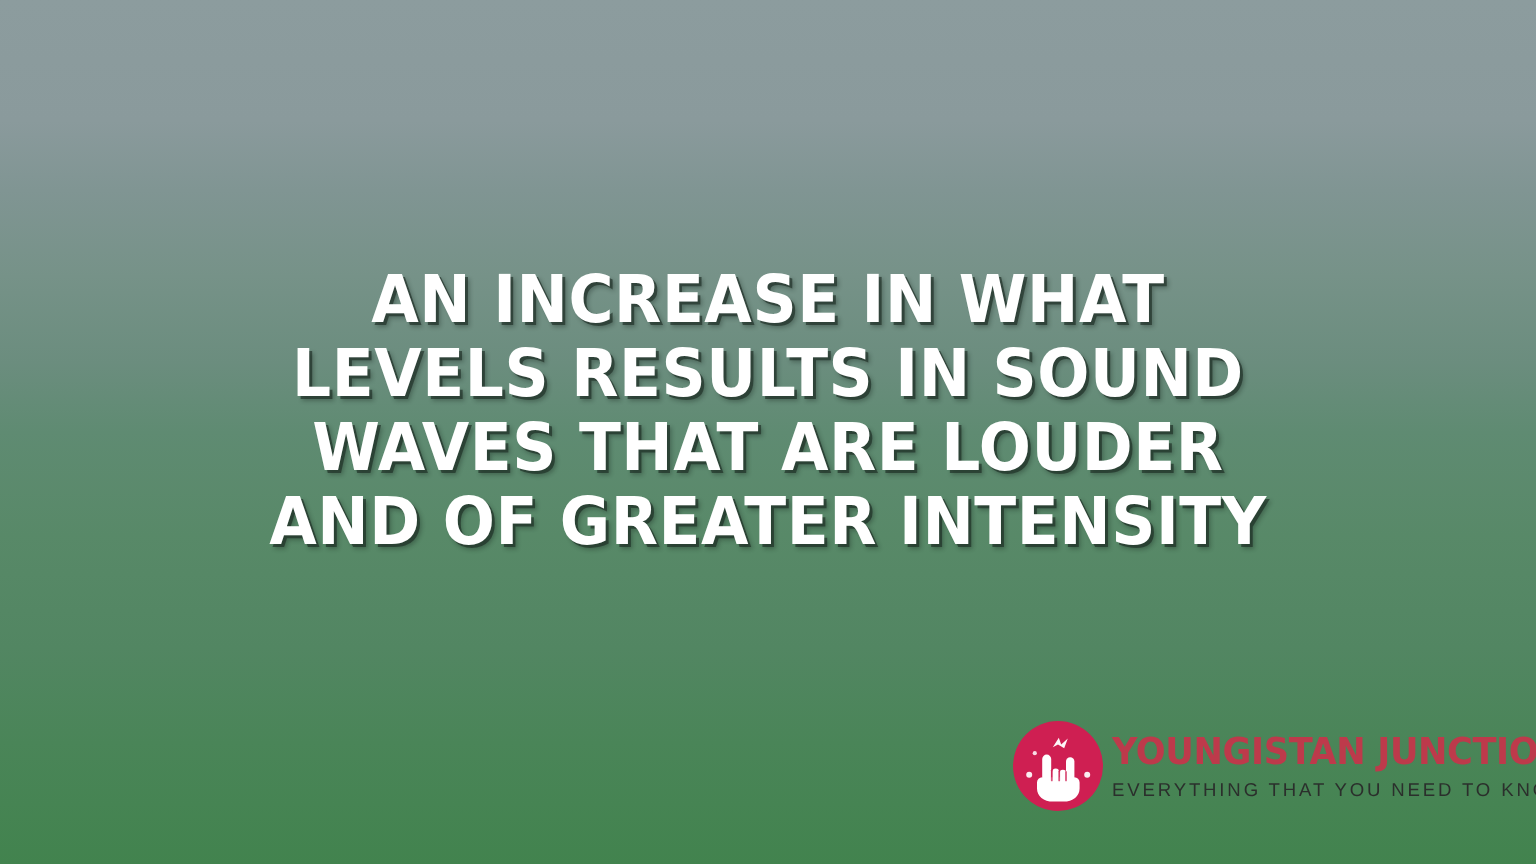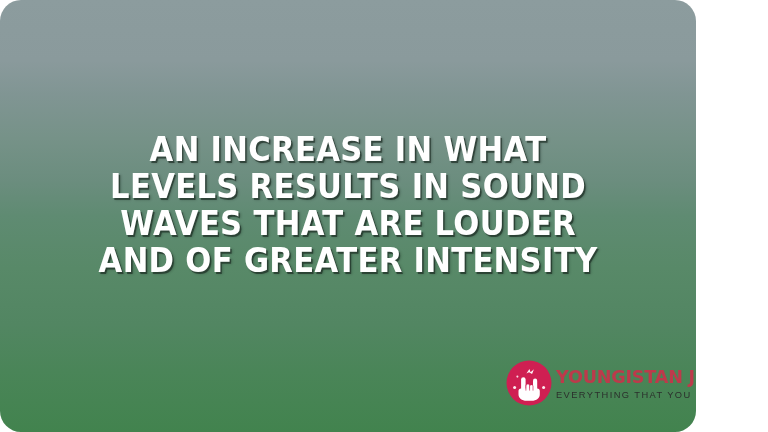--- a/index.html
+++ b/index.html
@@ -9,37 +9,36 @@
 
   body {
     width: 768px;
     height: 432px;
     overflow: hidden;
     font-family: "Liberation Sans", sans-serif;
   }
 
   #card {
     position: relative;
-    width: 696px;
+    width: 768px;
     height: 432px;
     overflow: hidden;
     background: linear-gradient(
       to bottom,
       #8c9c9e 0%,
       #8a9a9c 14%,
       #809593 22%,
       #769288 32%,
       #6b8d7e 42%,
       #5f8b72 50%,
       #588968 62%,
       #528662 75%,
       #4a8558 86%,
       #42834e 100%
     );
-    border-radius: 21px;
   }
 
   
   #headline {
     position: absolute;
     left: 0;
     right: 0;
     top: 131px;
     text-align: center;
     padding: 0 26px;

